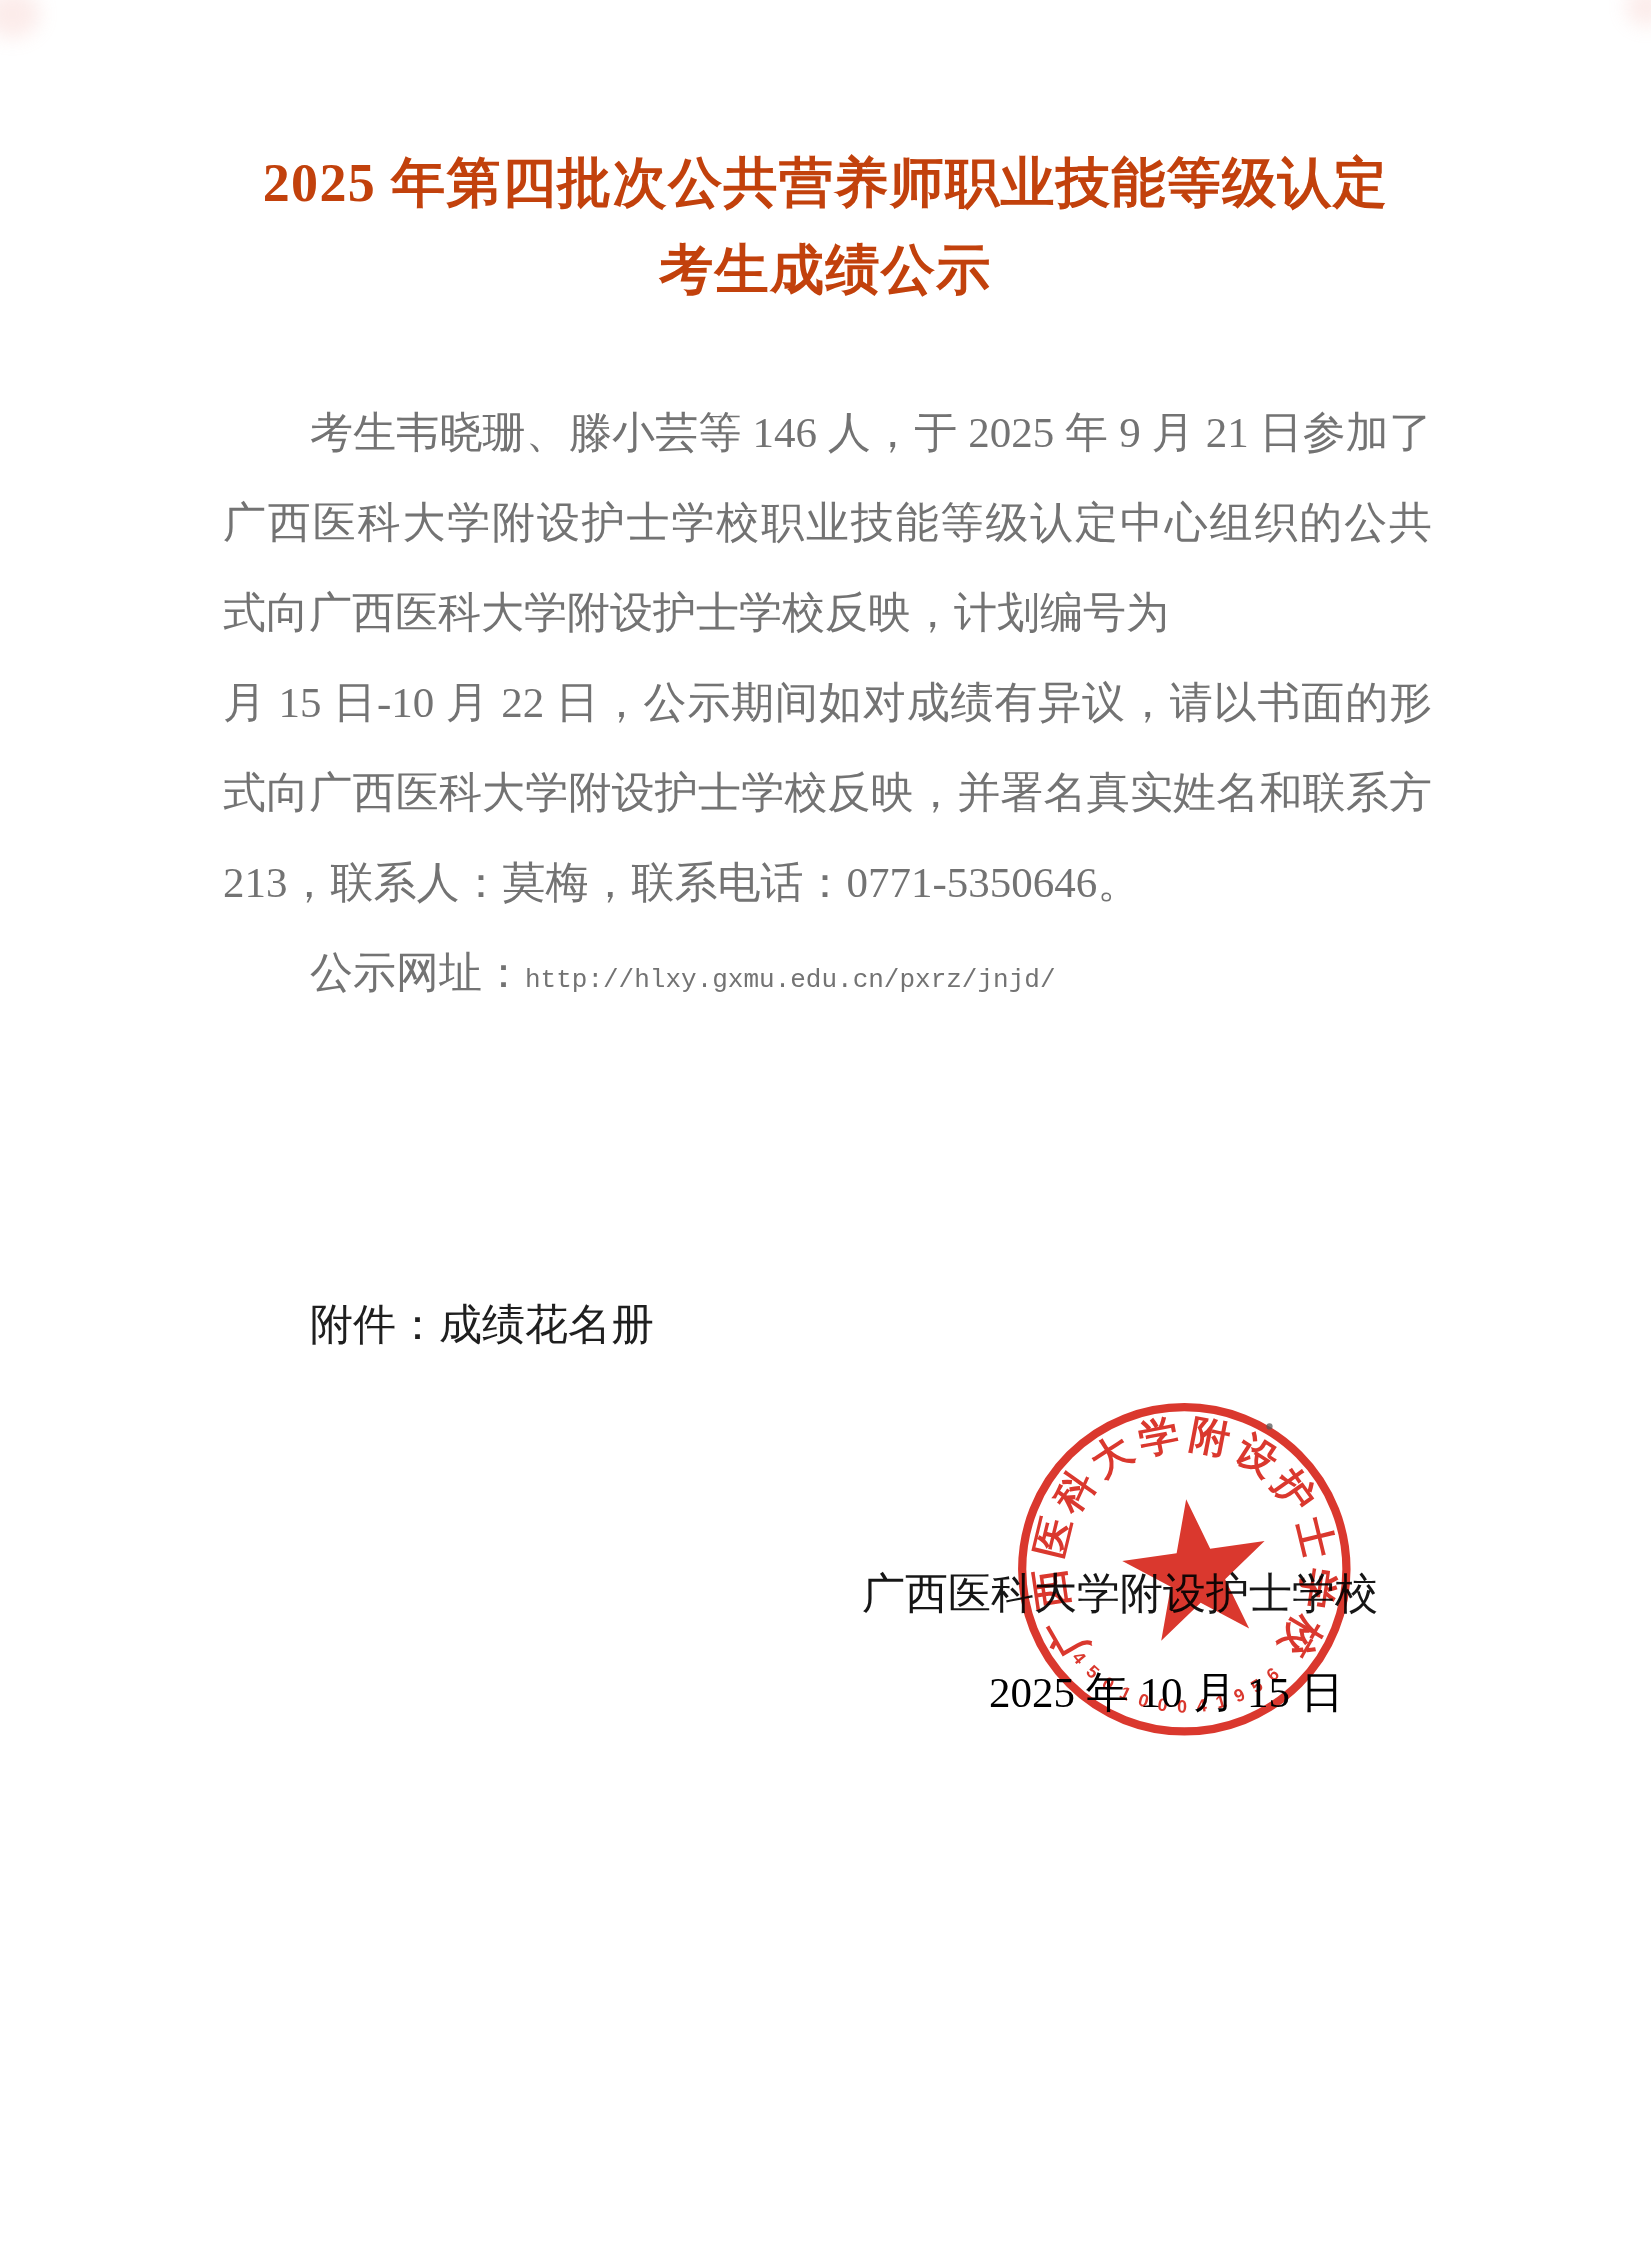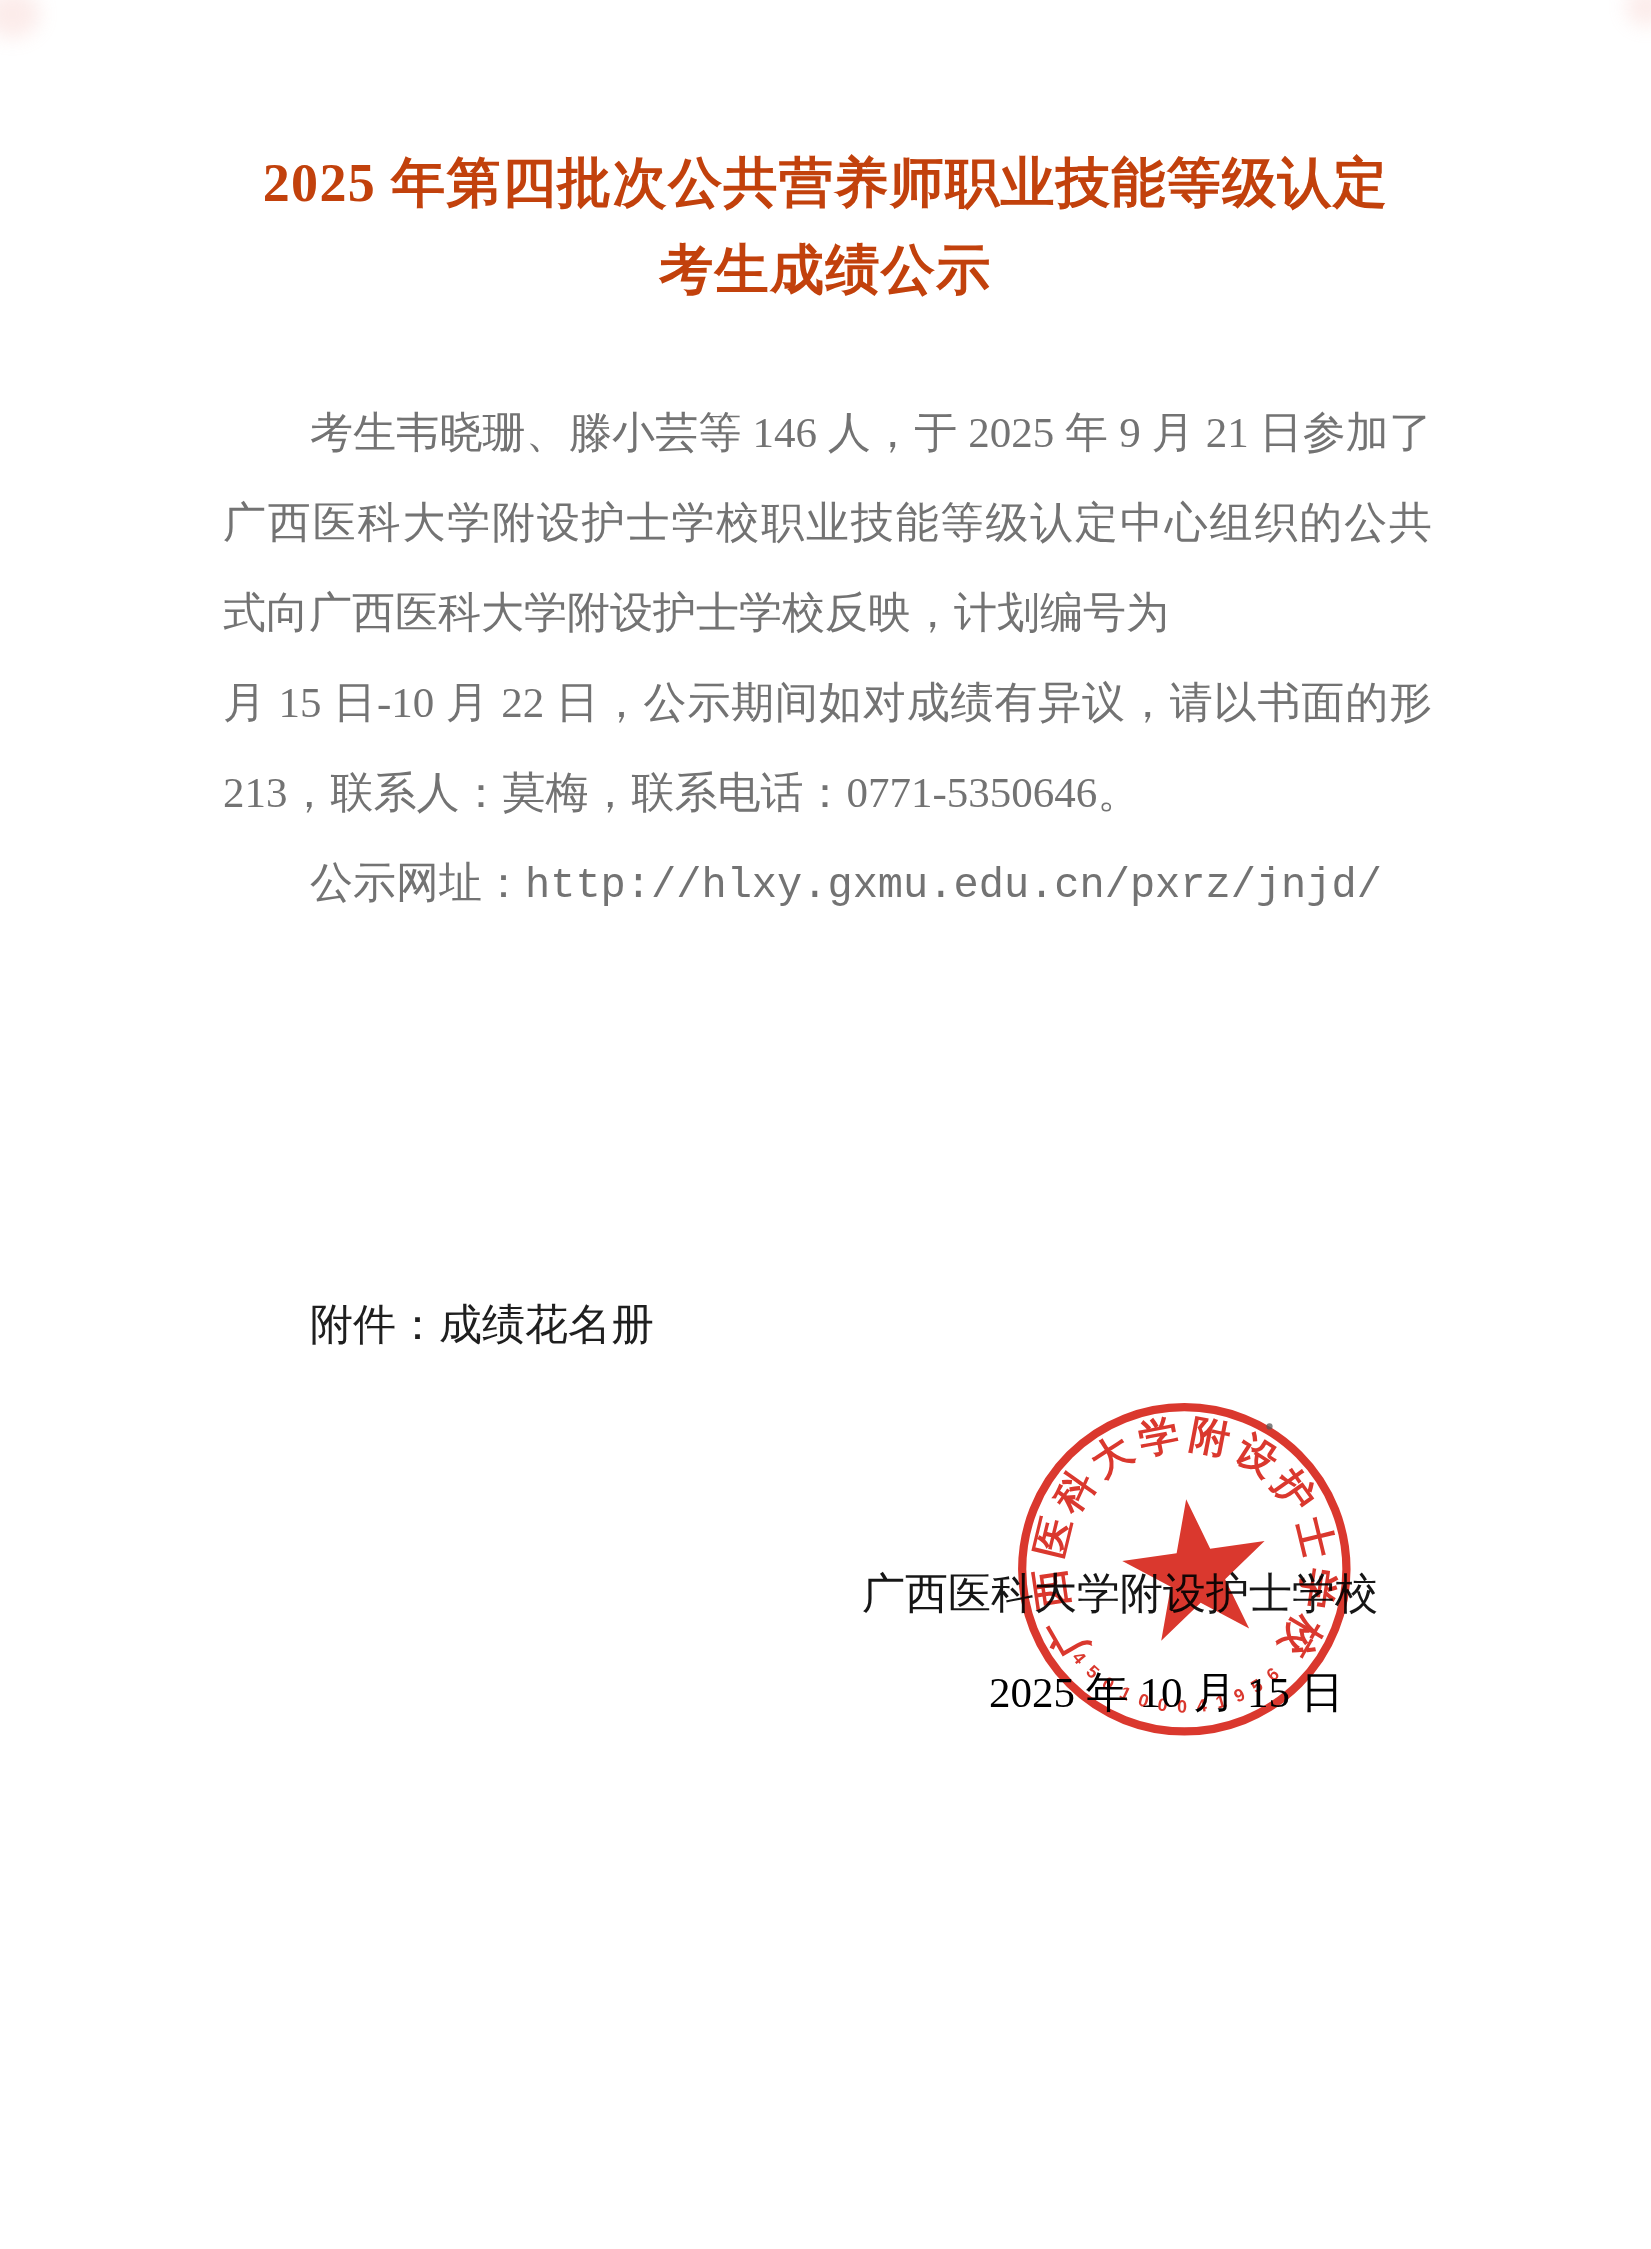--- a/index.html
+++ b/index.html
@@ -16,21 +16,21 @@
   }
   #title-1{top:149px;}
   #title-2{top:236px;}
   .body-block{
     position:absolute;left:223px;top:388px;width:1209px;
     font-size:43px;color:#737373;
   }
   .line{height:90px;line-height:90px;white-space:nowrap;}
   .jf{white-space:normal;text-align:justify;text-align-last:justify;}
   .ind{text-indent:87px;}
-  .url-part{font-family:"Liberation Mono","DejaVu Sans Mono",monospace;font-size:42px;}
+  .url-part{font-family:"Liberation Mono","DejaVu Sans Mono",monospace;font-size:26px;}
   .attach-line{
     position:absolute;left:223px;top:1280px;width:1209px;height:90px;
     line-height:90px;font-size:43px;text-indent:87px;color:#1f1f1f;
   }
   .sig-line{
     position:absolute;left:862px;top:1549px;height:90px;line-height:90px;
     font-size:43px;color:#161616;white-space:nowrap;
   }
   .date-line{
     position:absolute;left:989px;top:1648px;height:90px;line-height:90px;
@@ -59,20 +59,21 @@
 <div class="corner-smudge" id="smudge-tr"></div>
 
 <div class="doc-title" id="title-1">2025 年第四批次公共营养师职业技能等级认定</div>
 <div class="doc-title" id="title-2">考生成绩公示</div>
 
 <div class="body-block">
   <div class="line jf ind">考生韦晓珊、滕小芸等 146 人，于 2025 年 9 月 21 日参加了</div>
   <div class="line jf">广西医科大学附设护士学校职业技能等级认定中心组织的公共</div>
   <div class="line">式向广西医科大学附设护士学校反映，计划编号为</div>
   <div class="line jf">月 15 日-10 月 22 日，公示期间如对成绩有异议，请以书面的形</div>
+  <div class="line jf">式向广西医科大学附设护士学校反映，并署名真实姓名和联系方</div>
   <div class="line">213，联系人：莫梅，联系电话：0771-5350646。</div>
   <div class="line ind"><span>公示网址：</span><span class="url-part">http://hlxy.gxmu.edu.cn/pxrz/jnjd/</span></div>
 </div>
 
 <div class="attach-line">附件：成绩花名册</div>
 
 <div class="sig-line">广西医科大学附设护士学校</div>
 <div class="date-line">2025 年 10 月 15 日</div>
 
 <div class="stamp">

